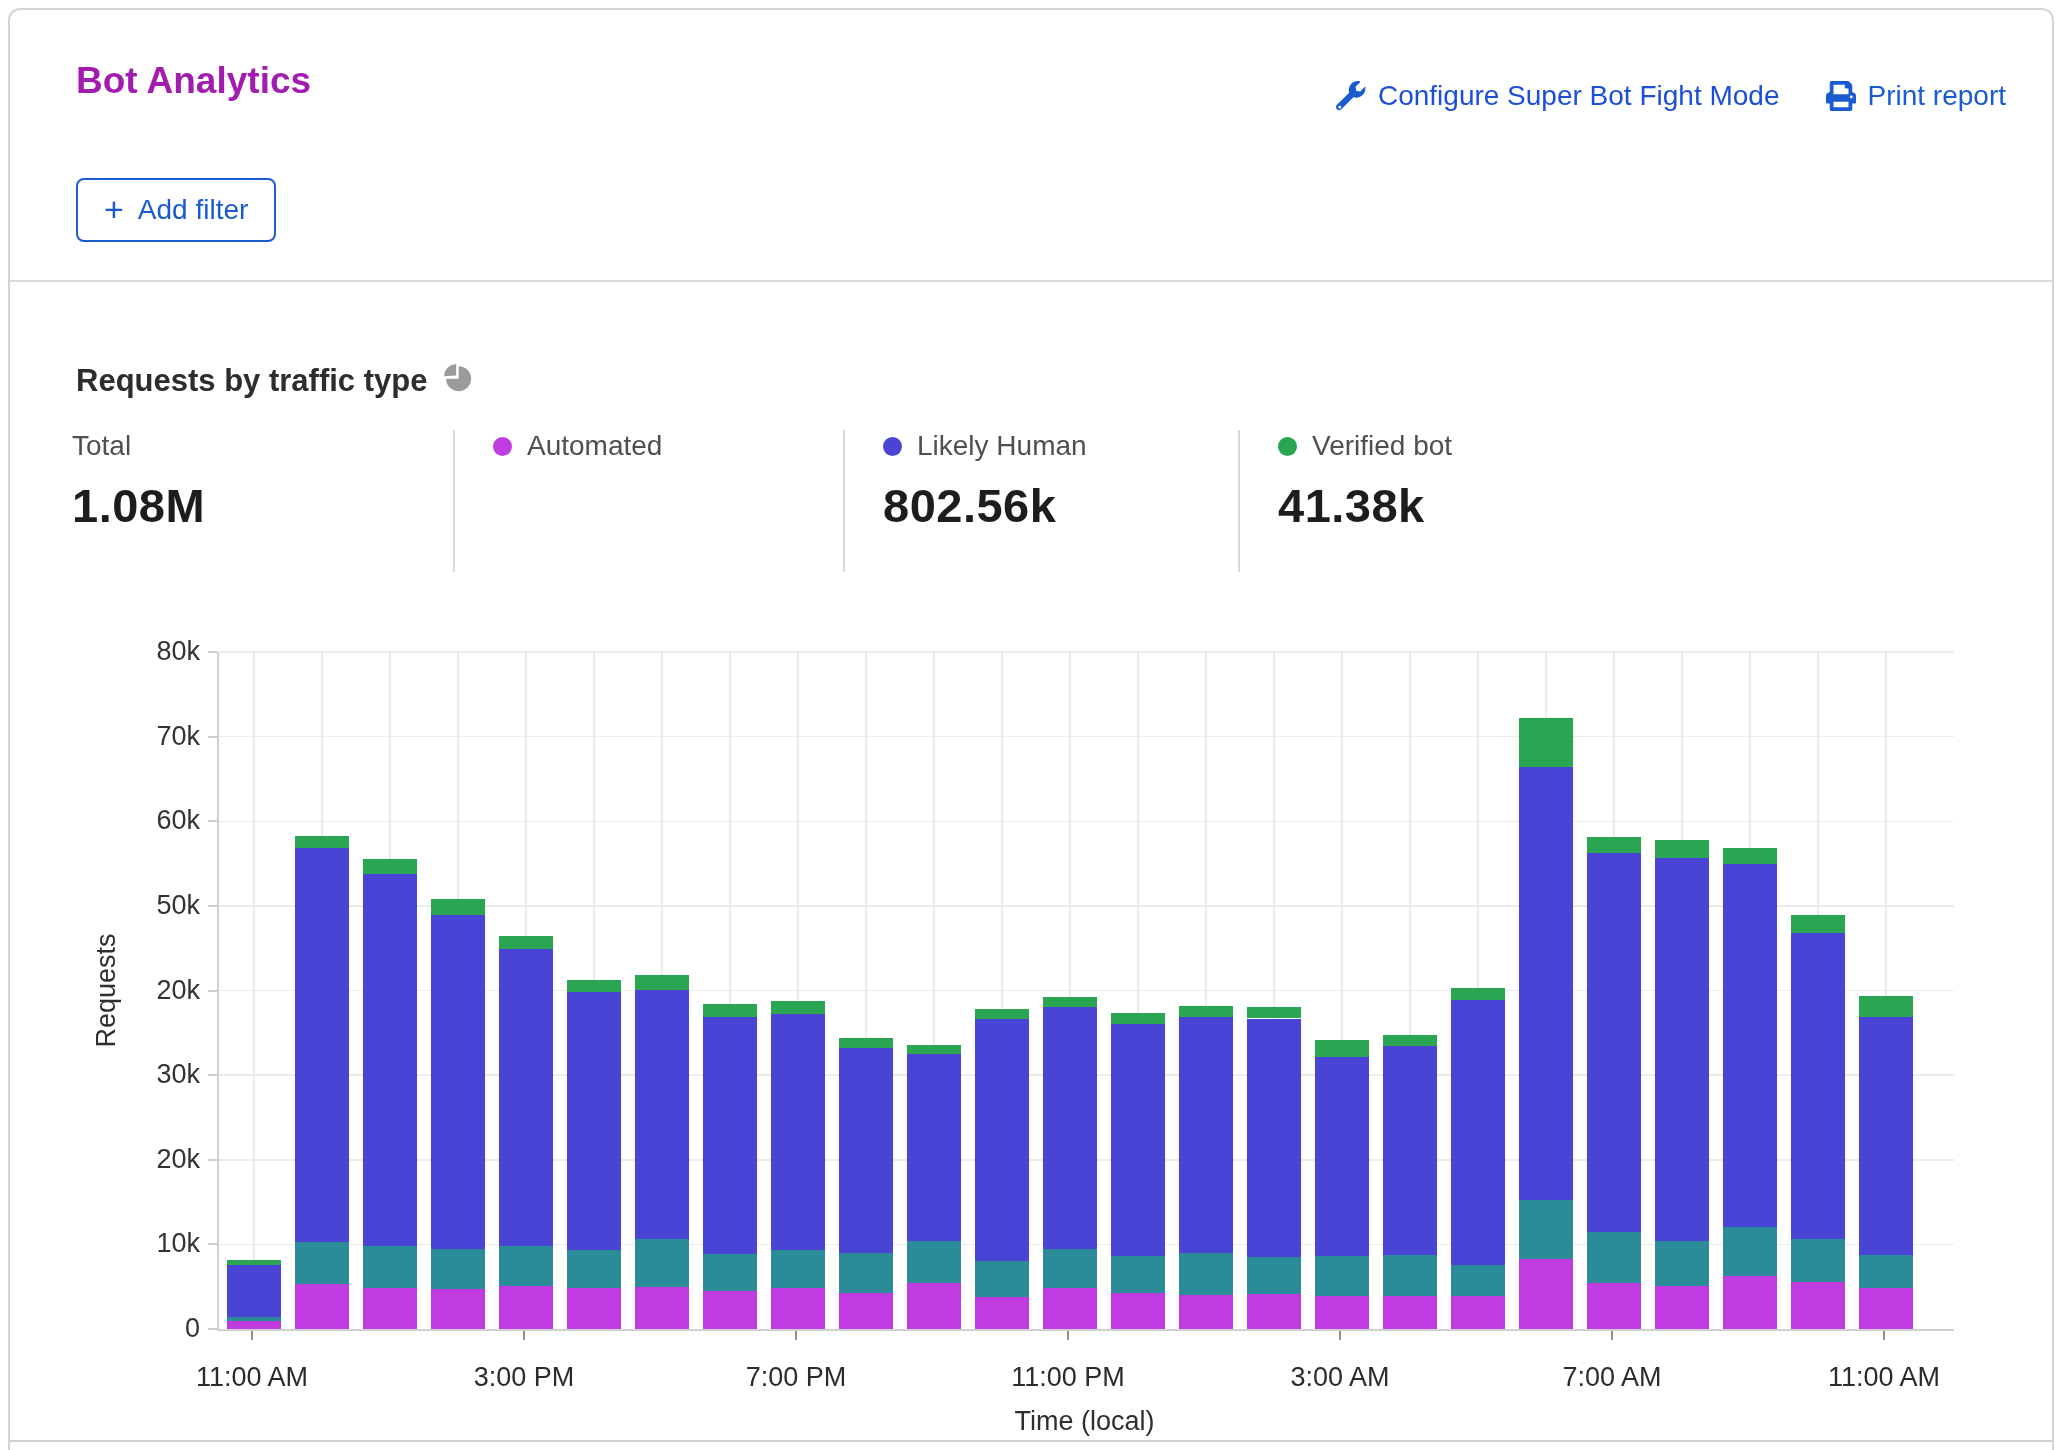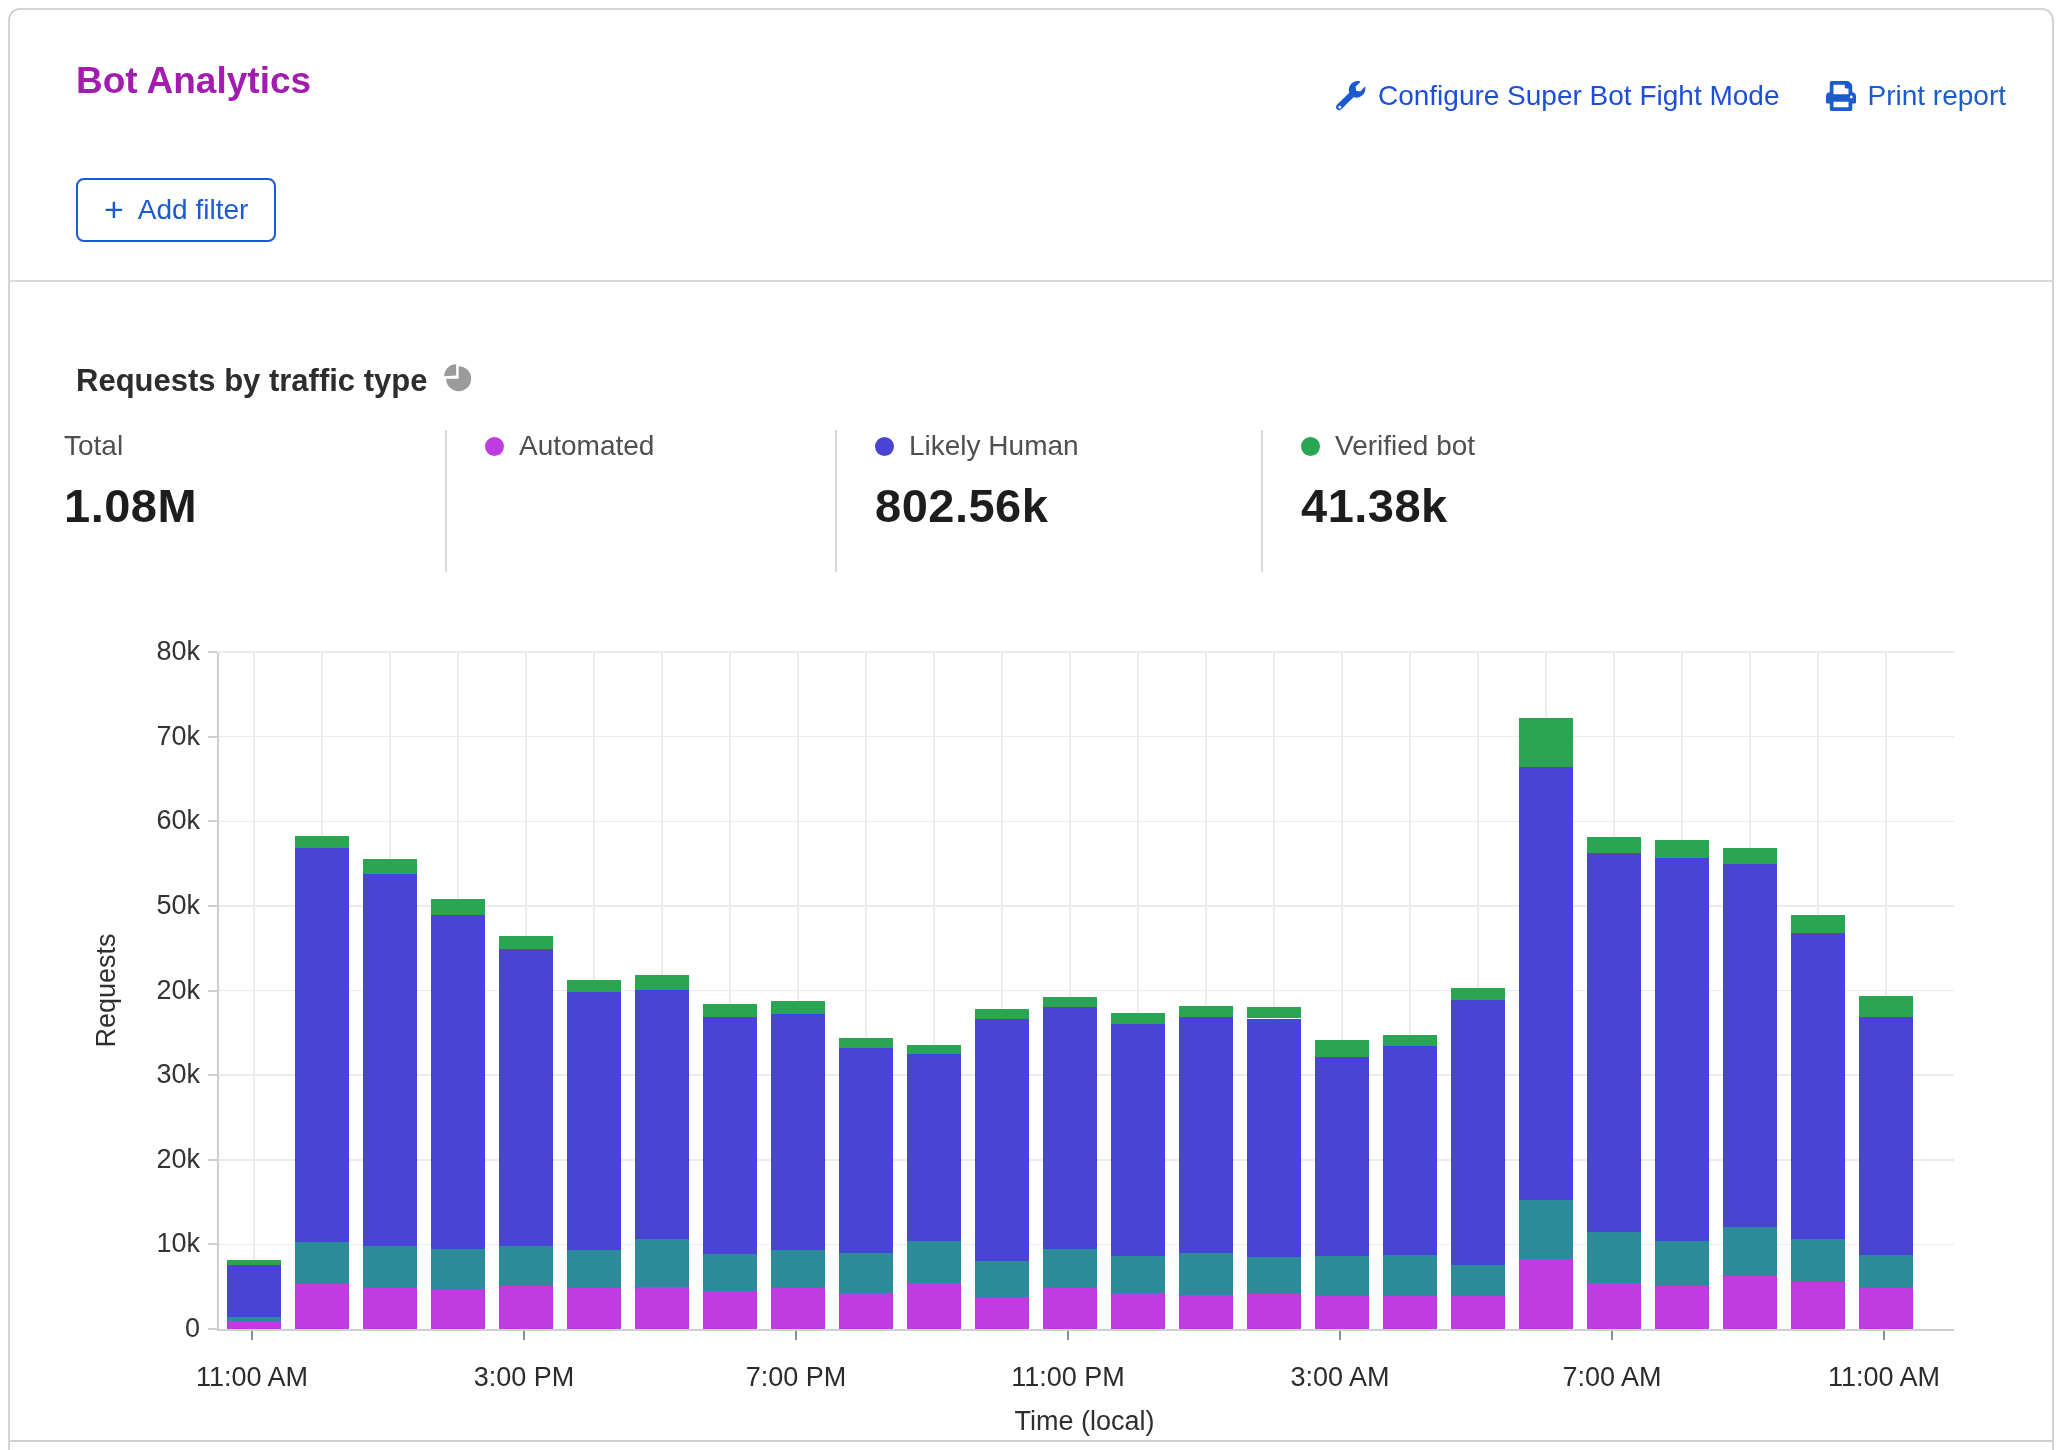--- a/index.html
+++ b/index.html
@@ -19,23 +19,23 @@
         border-radius:8px;background:#fff;display:flex;align-items:center;justify-content:space-between;
         padding:0 24px;box-sizing:border-box;font-size:29px;color:#2e3338;cursor:pointer;}
   .chev{width:0;height:0;border-left:11px solid transparent;border-right:11px solid transparent;
         border-top:13px solid #4a4a4a;}
   .header-divider{position:absolute;left:0;right:0;top:270px;height:2px;background:#dadada;}
   .bottom-divider{position:absolute;left:0;right:0;top:1430px;height:2px;background:#d0d0d0;}
   
   .section-title{position:absolute;left:66px;top:350px;display:flex;align-items:center;gap:16px;
         font-size:31px;font-weight:700;color:#2d2d2d;}
   
-  .stats{position:absolute;left:54px;top:420px;right:36px;display:flex;}
+  .stats{position:absolute;left:62px;top:420px;right:36px;display:flex;}
   .stat{box-sizing:border-box;min-height:142px;}
-  .stat.w1{width:381px;} .stat.w2{width:390px;} .stat.w3{width:395px;} .stat.w4{width:426px;}
+  .stat.w1{width:381px;} .stat.w2{width:390px;} .stat.w3{width:395px;} .stat.w4{width:395px;}
   .stat.flex{flex:1;}
   .stat.divided{border-left:2px solid #d9d9d9;padding-left:38px;}
   .stat-label-row{display:flex;align-items:center;gap:15px;font-size:28px;color:#4f4f4f;}
   .dot{width:19px;height:19px;border-radius:50%;}
   .stat-value{margin-top:16px;font-size:47px;font-weight:700;color:#1d1d1d;letter-spacing:0.5px;}
   
   #plot{position:absolute;left:207px;top:642px;width:1735px;height:677px;
         border-left:2px solid #cfcfcf;border-bottom:2px solid #cfcfcf;box-sizing:content-box;}
   .gl-h{position:absolute;left:0;width:100%;height:1.5px;background:#ebebeb;}
   .gl-v{position:absolute;top:0;bottom:0;width:1.5px;background:#ebebeb;}

